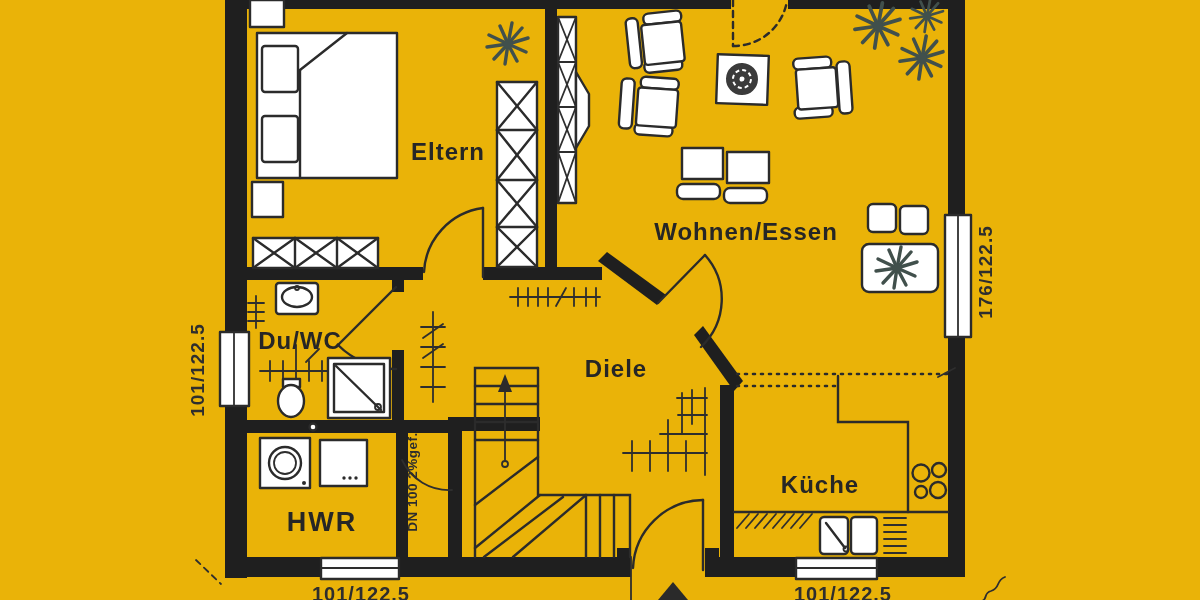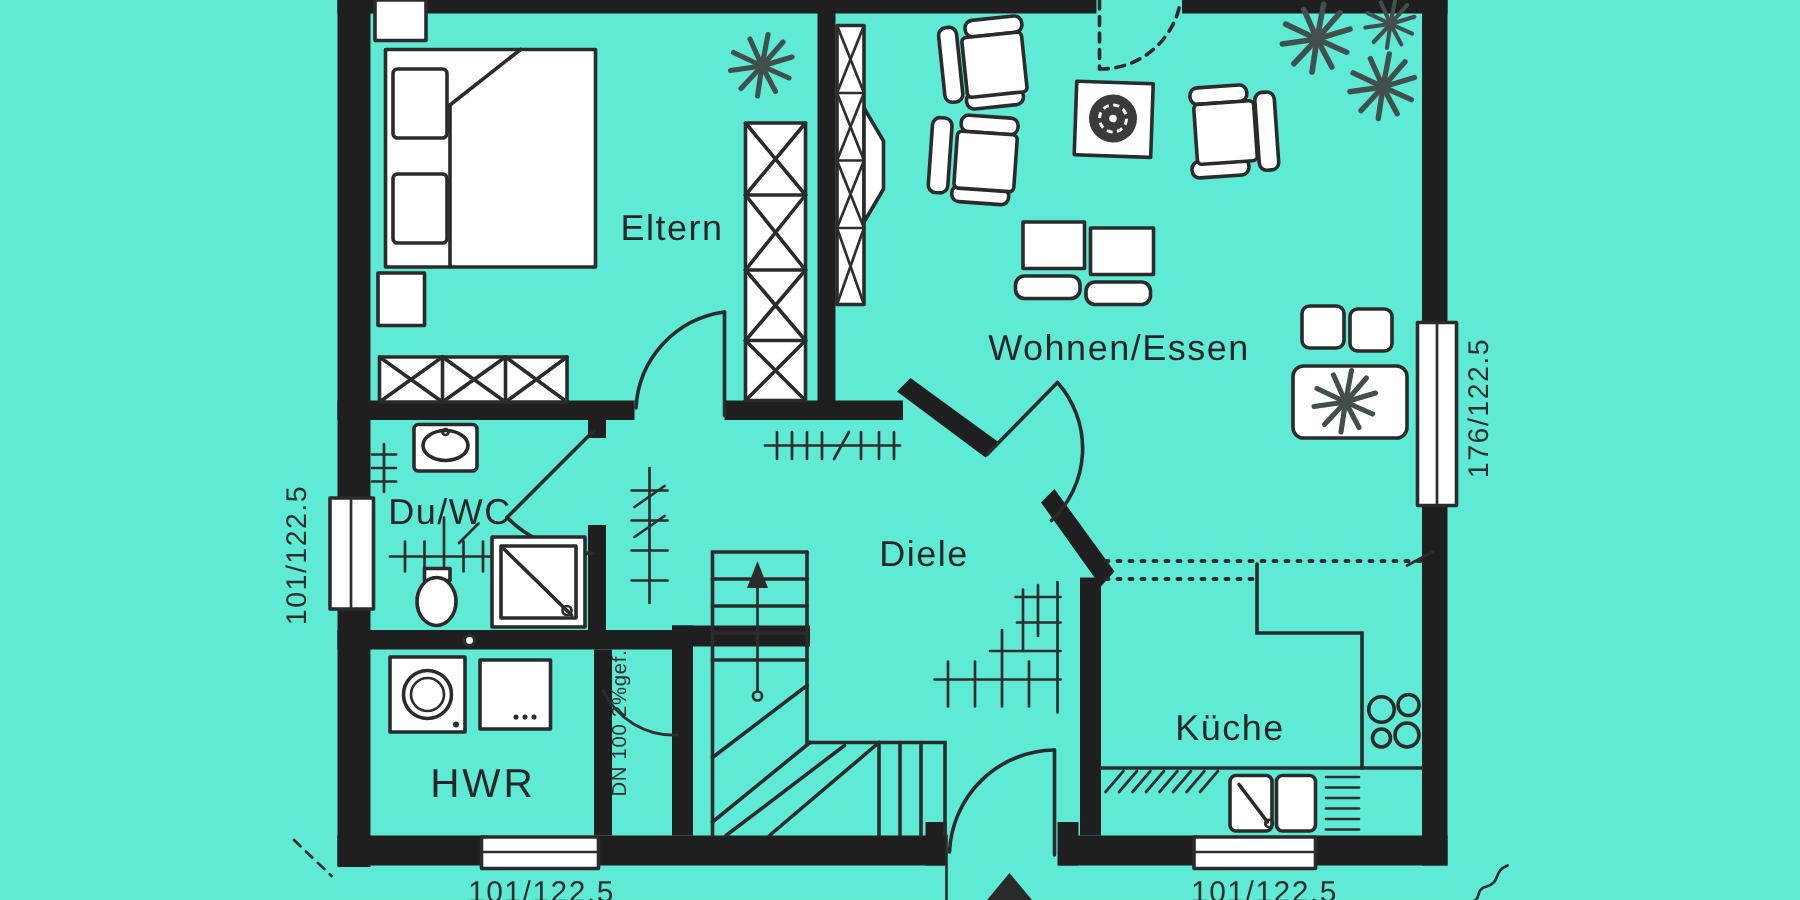--- a/index.html
+++ b/index.html
@@ -1,17 +1,17 @@
 <!DOCTYPE html>
 <html><head>
 <meta charset="utf-8">
 <style>
   html,body{margin:0;padding:0;background:#ffffff;}
-  .stage{position:relative;width:1200px;height:600px;overflow:hidden;background:#5eead4;
-         font-family:"Liberation Sans", sans-serif;}
+  .stage{position:relative;width:1200px;height:600px;overflow:hidden;background:#eab308;
+         font-family:"Liberation Sans", sans-serif;font-weight:bold;}
   svg{position:absolute;left:0;top:0;}
   .ink{stroke:#2b2b2b;fill:none;stroke-width:2.4;stroke-linecap:round;}
   .thin{stroke:#2e2e2e;fill:none;stroke-width:1.8;stroke-linecap:round;}
   .wall{fill:#1f1f1f;stroke:none;}
   .furn{stroke:#2b2b2b;fill:#ffffff;stroke-width:2.4;stroke-linejoin:round;}
   .lbl{fill:#262626;font-size:24px;letter-spacing:1px;}
   .dim{fill:#2e2e2e;font-size:20px;letter-spacing:1px;}
   .small{fill:#2e2e2e;font-size:13.5px;letter-spacing:.5px;}
   .dash{stroke-dasharray:6 5;}
   .dots{stroke-dasharray:2 6;stroke-width:2.6;}

